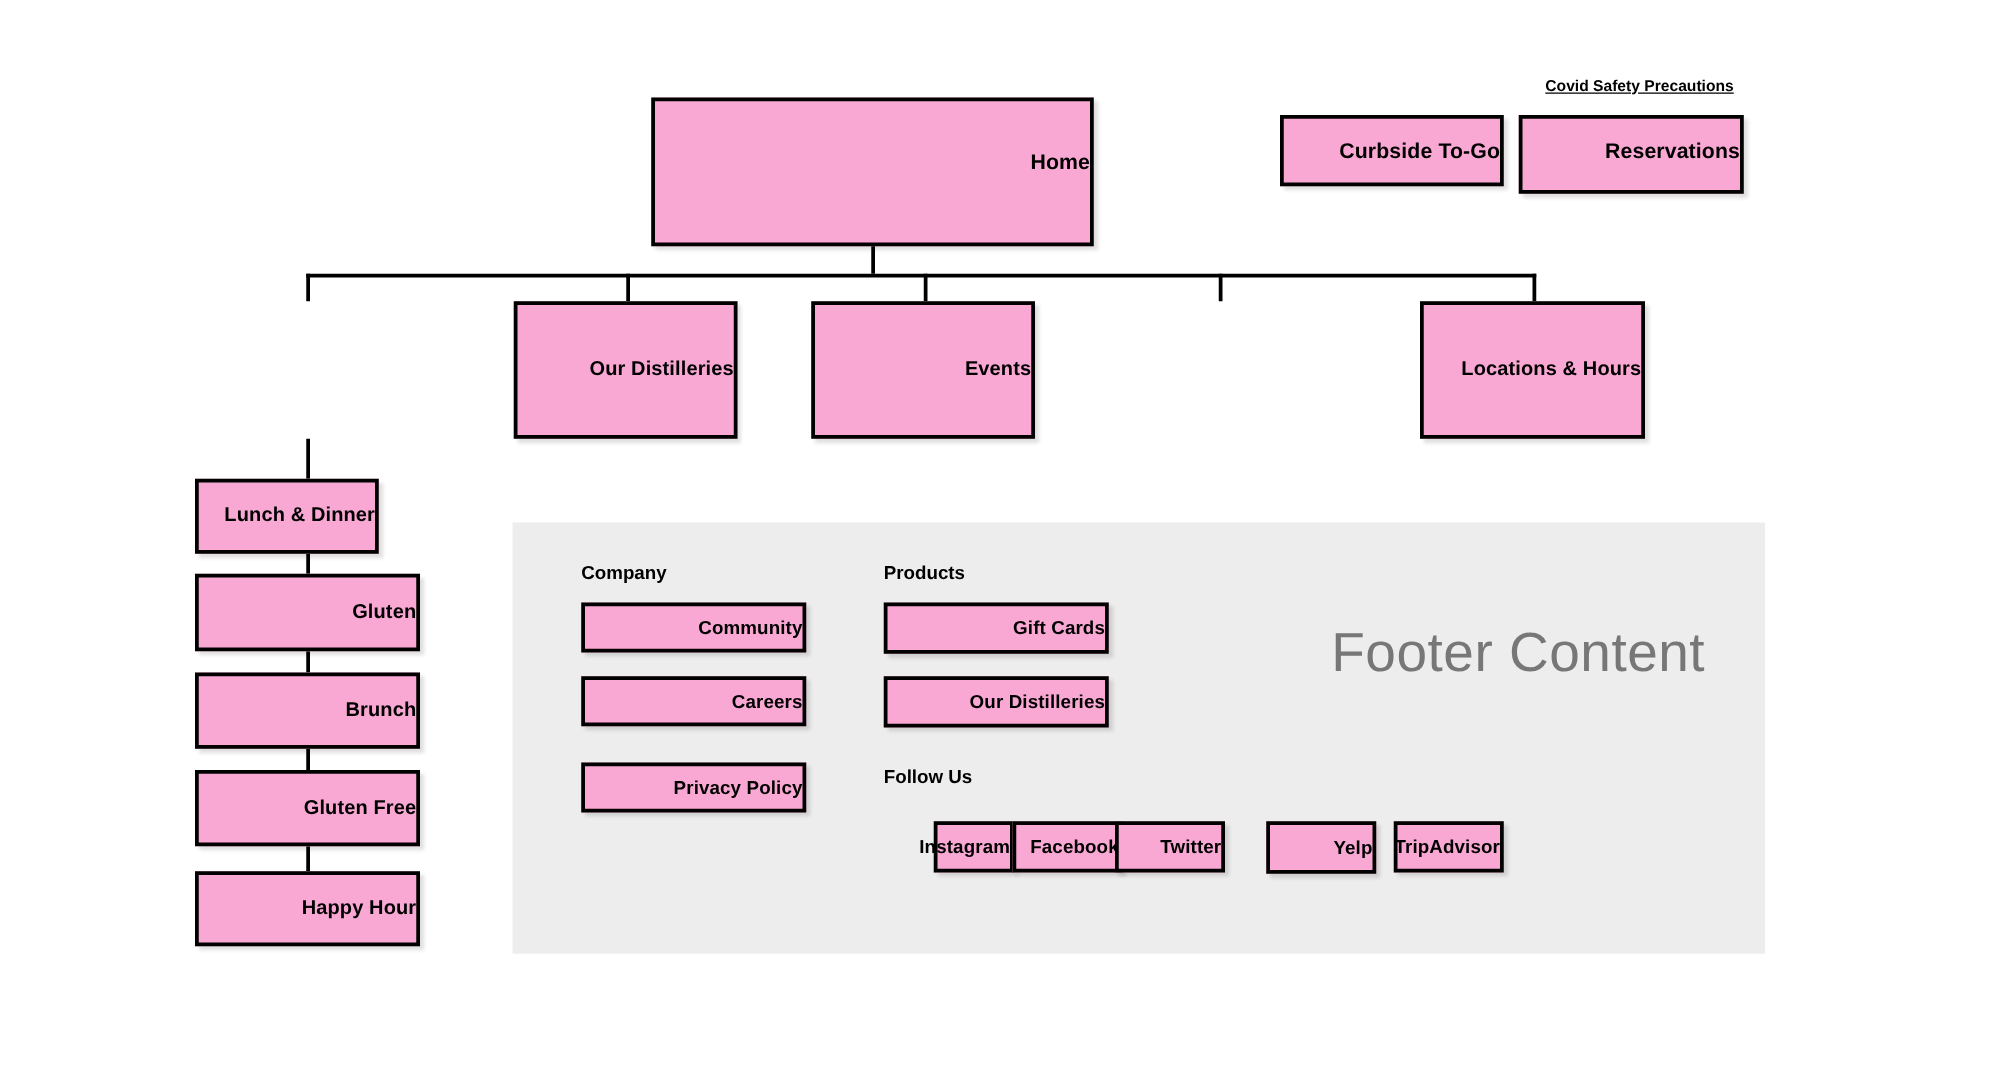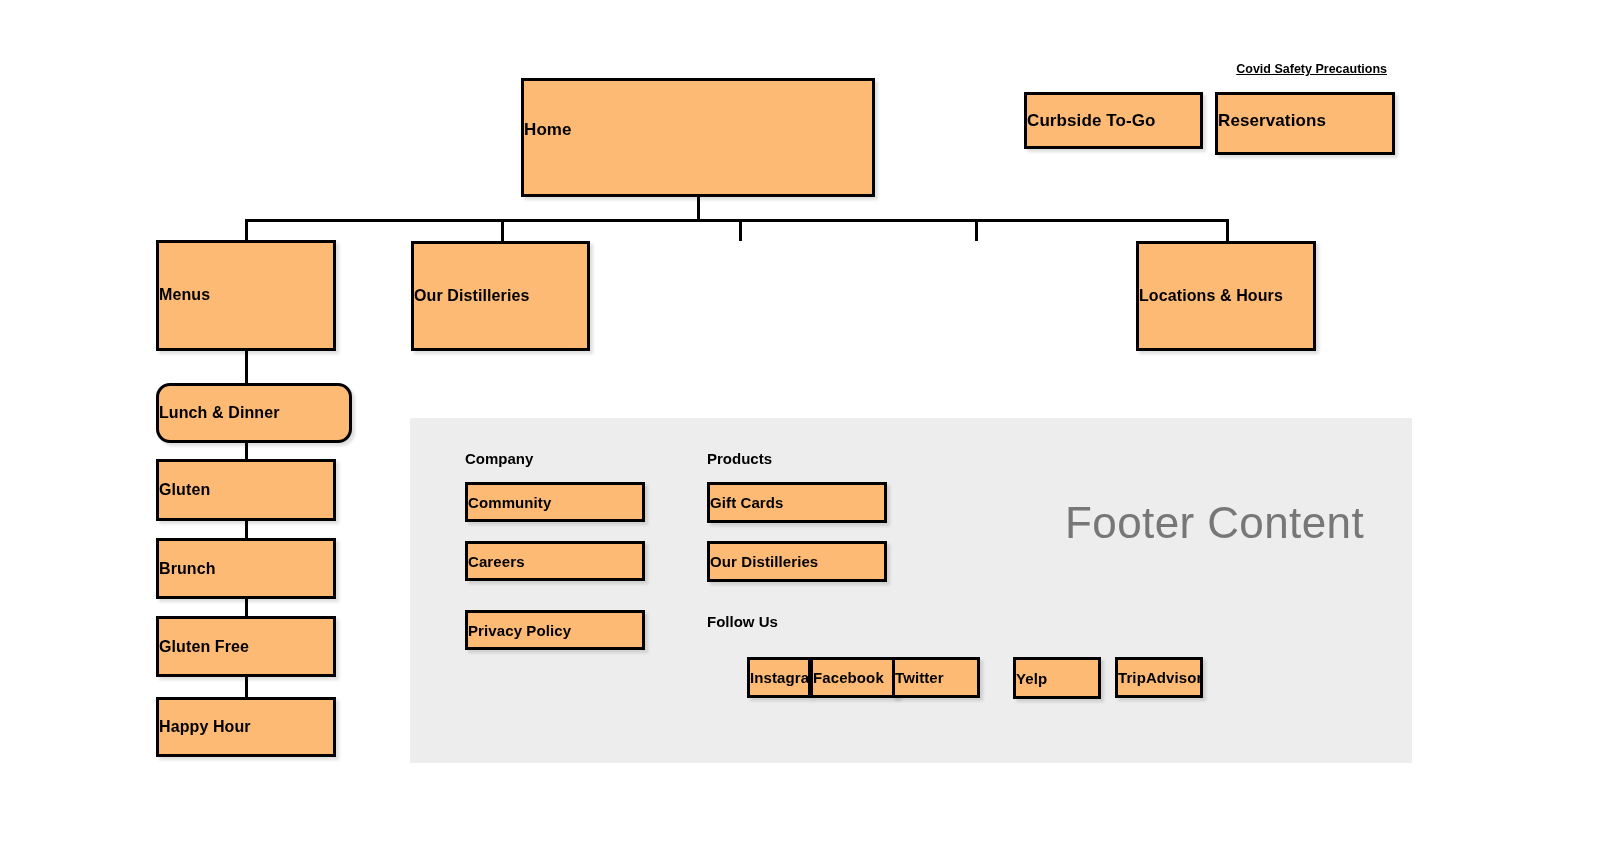--- a/index.html
+++ b/index.html
@@ -17,25 +17,25 @@
     width: 1600px;
     height: 859px;
     background: #ffffff;
     overflow: hidden;
   }
 
   
   .wbox {
     position: absolute;
     box-sizing: border-box;
-    background: #fdba74;
+    background: #f9a8d4;
     border: 3px solid #000000;
     box-shadow: 3px 3px 3px rgba(0,0,0,0.13);
     display: flex;
-    justify-content: flex-start;
+    justify-content: flex-end;
     color: #000000;
     font-weight: bold;
     letter-spacing: 0.1px;
     white-space: nowrap;
   }
   .wbox > span {
     display: block;
   }
 
   
@@ -142,41 +142,41 @@
 
   <div class="line-v" style="left:697px; top:197px; height:22px;"></div>
   <div class="line-h" style="left:245px; top:219px; width:984px;"></div>
 
   <div class="line-v" style="left:245px; top:219px; height:22px;"></div>
   <div class="line-v" style="left:501px; top:219px; height:22px;"></div>
   <div class="line-v" style="left:739px; top:219px; height:22px;"></div>
   <div class="line-v" style="left:975px; top:219px; height:22px;"></div>
   <div class="line-v" style="left:1226px; top:219px; height:22px;"></div>
 
-  <div class="wbox node-l2" style="left:156px; top:240px; width:180px; height:111px;">
-    <span>Menus</span>
-  </div>
 
   <div class="wbox node-l2" style="left:411px; top:241px; width:179px; height:110px;">
     <span>Our Distilleries</span>
   </div>
 
+  <div class="wbox node-l2" style="left:649px; top:241px; width:179px; height:110px;">
+    <span>Events</span>
+  </div>
 
 
   <div class="wbox node-l2" style="left:1136px; top:241px; width:180px; height:110px;">
     <span>Locations &amp; Hours</span>
   </div>
 
   <div class="line-v" style="left:245px; top:351px; height:32px;"></div>
   <div class="line-v" style="left:245px; top:443px; height:16px;"></div>
   <div class="line-v" style="left:245px; top:521px; height:17px;"></div>
   <div class="line-v" style="left:245px; top:599px; height:17px;"></div>
   <div class="line-v" style="left:245px; top:677px; height:20px;"></div>
 
-  <div class="wbox node-sub" style="left:156px; top:383px; width:196px; height:60px;border-radius:14px;">
+  <div class="wbox node-sub" style="left:156px; top:383px; width:147px; height:60px;">
     <span>Lunch &amp; Dinner</span>
   </div>
 
   <div class="wbox node-sub" style="left:156px; top:459px; width:180px; height:62px;">
     <span>Gluten</span>
   </div>
 
   <div class="wbox node-sub" style="left:156px; top:538px; width:180px; height:61px;">
     <span>Brunch</span>
   </div>

